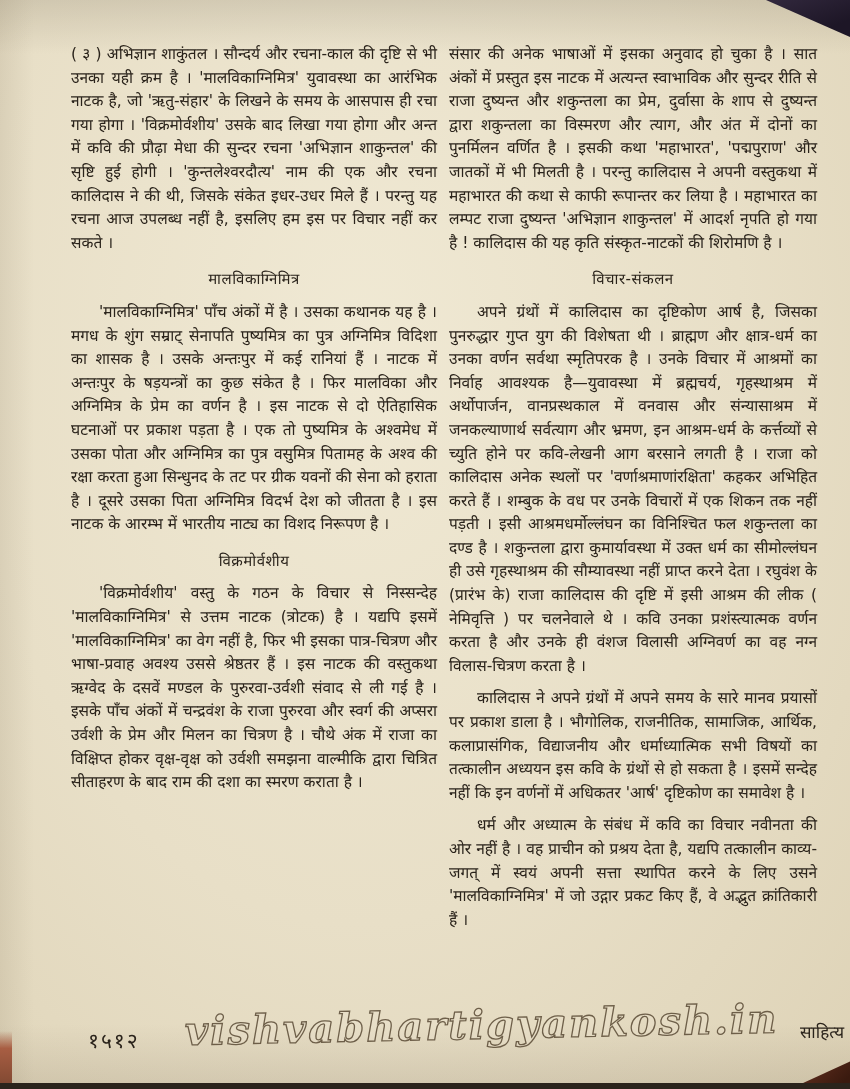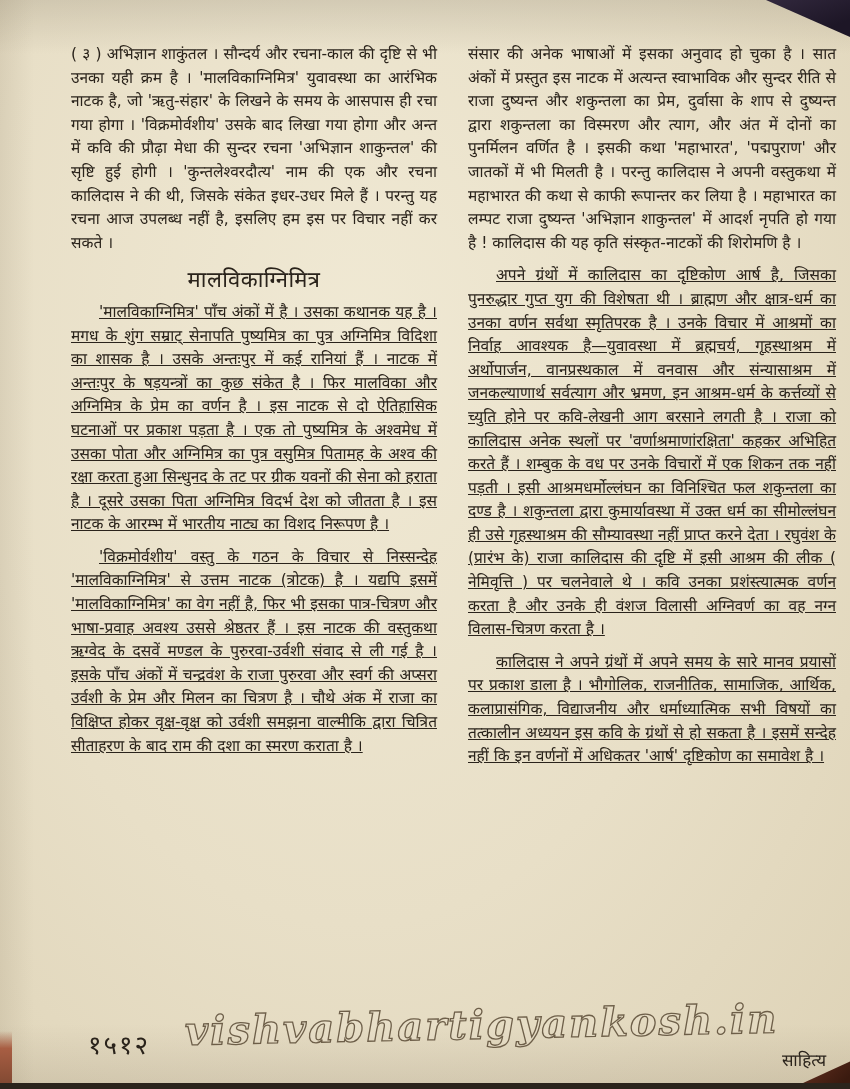--- a/index.html
+++ b/index.html
@@ -28,41 +28,40 @@
   .col {
     position: absolute;
     top: 34px;
     height: 986px;
     overflow: hidden;
     text-align: justify;
     font-size: 15.5px;
     line-height: 23.6px;
   }
   .col-left  { left: 62px;  width: 384px; }
-  .col-right { left: 459px; width: 386px; }
+  .col-right { left: 440px; width: 386px; }
   .para { margin: 9px; }
-  .para.indent { text-indent: 28px; text-decoration: underline; }
+  .para.indent { text-indent: 28px; }
   .heading {
     margin: 13px 0 9px 0;
     text-align: center;
-    font-size: 22px;
+    font-size: 15px;
     font-weight: normal;
     letter-spacing: 0.5px;
   }
   .page-number {
     position: absolute;
     left: 88px; top: 1026px;
-    font-size: 26px;
+    font-size: 21px;
     letter-spacing: 2px;
   }
   .section-label {
     position: absolute;
-    right: 24px; top: 1020px;
+    right: 6px; top: 1020px;
     font-size: 17px;
-    margin-top: 28px;
   }
   .watermark {
     position: absolute;
     left: 185px; top: 1002px;
     width: 480px;
     text-align: center;
     font-family: "DejaVu Serif", serif;
     font-style: italic;
     font-weight: bold;
     font-size: 40px;
@@ -99,27 +98,30 @@
 </style>
 </head>
 <body>
 
 <div class="page">
 
   <div class="col col-left">
     <p class="para">( ३ ) अभिज्ञान शाकुंतल । सौन्दर्य और रचना-काल की दृष्टि से भी उनका यही क्रम है । 'मालविकाग्निमित्र' युवावस्था का आरंभिक नाटक है, जो 'ऋतु-संहार' के लिखने के समय के आसपास ही रचा गया होगा । 'विक्रमोर्वशीय' उसके बाद लिखा गया होगा और अन्त में कवि की प्रौढ़ा मेधा की सुन्दर रचना 'अभिज्ञान शाकुन्तल' की सृष्टि हुई होगी । 'कुन्तलेश्वरदौत्य' नाम की एक और रचना कालिदास ने की थी, जिसके संकेत इधर-उधर मिले हैं । परन्तु यह रचना आज उपलब्ध नहीं है, इसलिए हम इस पर विचार नहीं कर सकते ।</p>
     <h2 class="heading">मालविकाग्निमित्र</h2>
     <p class="para indent">'मालविकाग्निमित्र' पाँच अंकों में है । उसका कथानक यह है । मगध के शुंग सम्राट् सेनापति पुष्यमित्र का पुत्र अग्निमित्र विदिशा का शासक है । उसके अन्तःपुर में कई रानियां हैं । नाटक में अन्तःपुर के षड़यन्त्रों का कुछ संकेत है । फिर मालविका और अग्निमित्र के प्रेम का वर्णन है । इस नाटक से दो ऐतिहासिक घटनाओं पर प्रकाश पड़ता है । एक तो पुष्यमित्र के अश्वमेध में उसका पोता और अग्निमित्र का पुत्र वसुमित्र पितामह के अश्व की रक्षा करता हुआ सिन्धुनद के तट पर ग्रीक यवनों की सेना को हराता है । दूसरे उसका पिता अग्निमित्र विदर्भ देश को जीतता है । इस नाटक के आरम्भ में भारतीय नाट्य का विशद निरूपण है ।</p>
+    <h2 class="heading">विक्रमोर्वशीय</h2>
     <p class="para indent">'विक्रमोर्वशीय' वस्तु के गठन के विचार से निस्सन्देह 'मालविकाग्निमित्र' से उत्तम नाटक (त्रोटक) है । यद्यपि इसमें 'मालविकाग्निमित्र' का वेग नहीं है, फिर भी इसका पात्र-चित्रण और भाषा-प्रवाह अवश्य उससे श्रेष्ठतर हैं । इस नाटक की वस्तुकथा ऋग्वेद के दसवें मण्डल के पुरुरवा-उर्वशी संवाद से ली गई है । इसके पाँच अंकों में चन्द्रवंश के राजा पुरुरवा और स्वर्ग की अप्सरा उर्वशी के प्रेम और मिलन का चित्रण है । चौथे अंक में राजा का विक्षिप्त होकर वृक्ष-वृक्ष को उर्वशी समझना वाल्मीकि द्वारा चित्रित सीताहरण के बाद राम की दशा का स्मरण कराता है ।</p>
   </div>
 
   <div class="col col-right">
     <p class="para">संसार की अनेक भाषाओं में इसका अनुवाद हो चुका है । सात अंकों में प्रस्तुत इस नाटक में अत्यन्त स्वाभाविक और सुन्दर रीति से राजा दुष्यन्त और शकुन्तला का प्रेम, दुर्वासा के शाप से दुष्यन्त द्वारा शकुन्तला का विस्मरण और त्याग, और अंत में दोनों का पुनर्मिलन वर्णित है । इसकी कथा 'महाभारत', 'पद्मपुराण' और जातकों में भी मिलती है । परन्तु कालिदास ने अपनी वस्तुकथा में महाभारत की कथा से काफी रूपान्तर कर लिया है । महाभारत का लम्पट राजा दुष्यन्त 'अभिज्ञान शाकुन्तल' में आदर्श नृपति हो गया है ! कालिदास की यह कृति संस्कृत-नाटकों की शिरोमणि है ।</p>
+    <h2 class="heading">विचार-संकलन</h2>
     <p class="para indent">अपने ग्रंथों में कालिदास का दृष्टिकोण आर्ष है, जिसका पुनरुद्धार गुप्त युग की विशेषता थी । ब्राह्मण और क्षात्र-धर्म का उनका वर्णन सर्वथा स्मृतिपरक है । उनके विचार में आश्रमों का निर्वाह आवश्यक है—युवावस्था में ब्रह्मचर्य, गृहस्थाश्रम में अर्थोपार्जन, वानप्रस्थकाल में वनवास और संन्यासाश्रम में जनकल्याणार्थ सर्वत्याग और भ्रमण, इन आश्रम-धर्म के कर्त्तव्यों से च्युति होने पर कवि-लेखनी आग बरसाने लगती है । राजा को कालिदास अनेक स्थलों पर 'वर्णाश्रमाणांरक्षिता' कहकर अभिहित करते हैं । शम्बुक के वध पर उनके विचारों में एक शिकन तक नहीं पड़ती । इसी आश्रमधर्मोल्लंघन का विनिश्चित फल शकुन्तला का दण्ड है । शकुन्तला द्वारा कुमार्यावस्था में उक्त धर्म का सीमोल्लंघन ही उसे गृहस्थाश्रम की सौम्यावस्था नहीं प्राप्त करने देता । रघुवंश के (प्रारंभ के) राजा कालिदास की दृष्टि में इसी आश्रम की लीक ( नेमिवृत्ति ) पर चलनेवाले थे । कवि उनका प्रशंस्त्यात्मक वर्णन करता है और उनके ही वंशज विलासी अग्निवर्ण का वह नग्न विलास-चित्रण करता है ।</p>
     <p class="para indent">कालिदास ने अपने ग्रंथों में अपने समय के सारे मानव प्रयासों पर प्रकाश डाला है । भौगोलिक, राजनीतिक, सामाजिक, आर्थिक, कलाप्रासंगिक, विद्याजनीय और धर्माध्यात्मिक सभी विषयों का तत्कालीन अध्ययन इस कवि के ग्रंथों से हो सकता है । इसमें सन्देह नहीं कि इन वर्णनों में अधिकतर 'आर्ष' दृष्टिकोण का समावेश है ।</p>
+    <p class="para indent">धर्म और अध्यात्म के संबंध में कवि का विचार नवीनता की ओर नहीं है । वह प्राचीन को प्रश्रय देता है, यद्यपि तत्कालीन काव्य-जगत् में स्वयं अपनी सत्ता स्थापित करने के लिए उसने 'मालविकाग्निमित्र' में जो उद्गार प्रकट किए हैं, वे अद्भुत क्रांतिकारी हैं ।</p>
   </div>
 
   <div class="watermark">vishvabhartigyankosh.in</div>
 
   <div class="page-number">१५१२</div>
 
   <div class="section-label">साहित्य</div>
 
   <div class="corner-top-right"></div>
   <div class="corner-bottom-right"></div>

